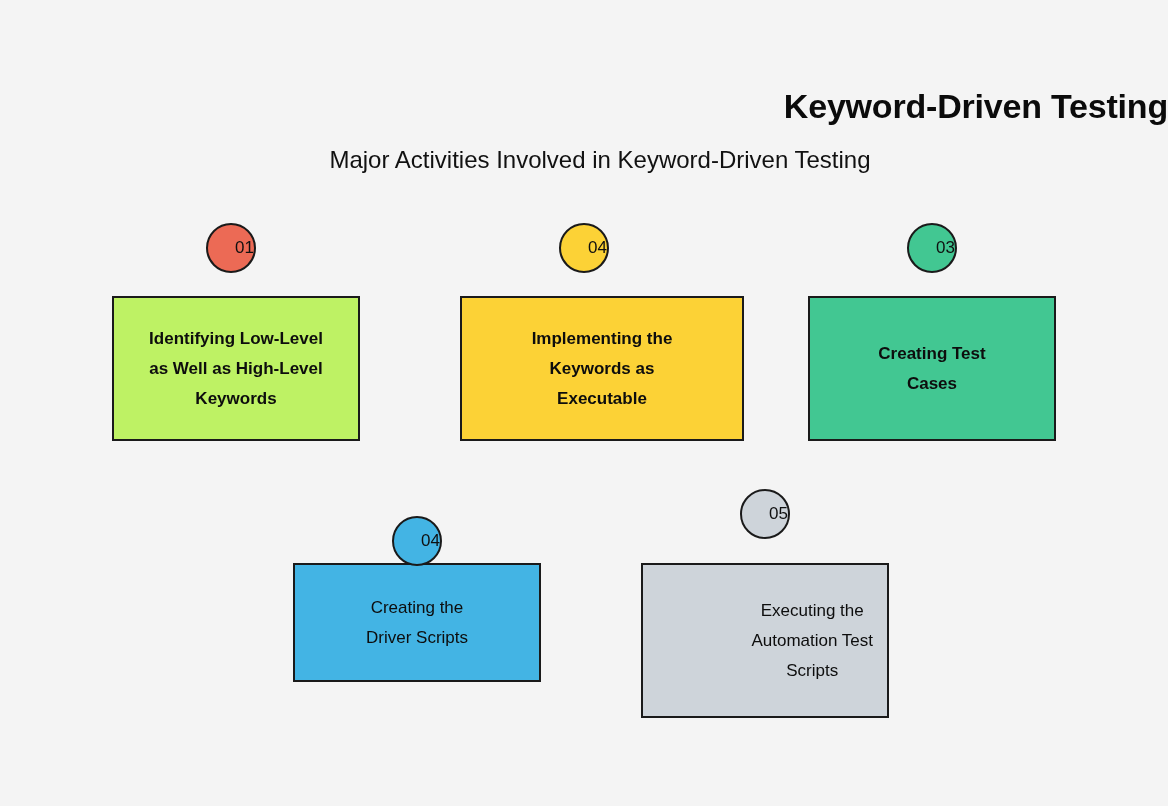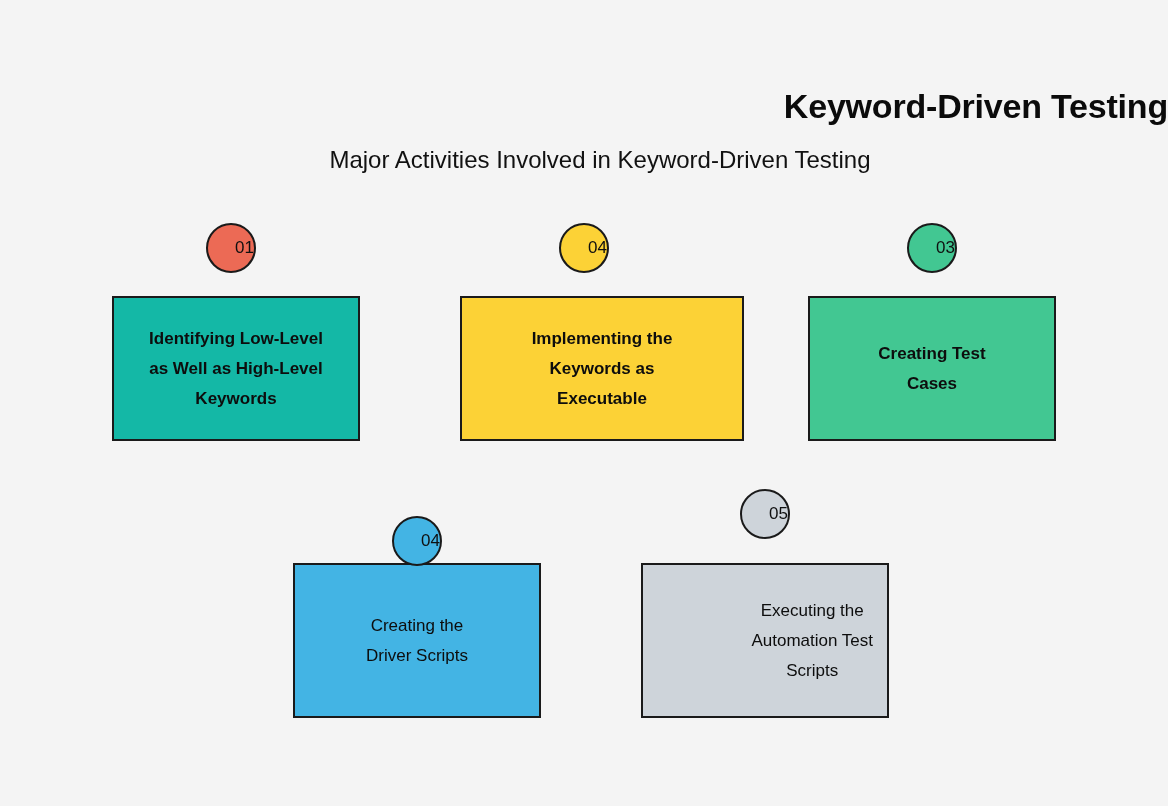--- a/index.html
+++ b/index.html
@@ -90,21 +90,21 @@
 
 <div id="infographic">
 
   <div class="title">Keyword-Driven Testing</div>
   <div class="subtitle">Major Activities Involved in Keyword-Driven Testing</div>
 
   <div class="step">
     <div class="badge" style="left: 206px; top: 223px; background: rgb(236, 106, 85); border-color: rgb(26, 26, 26);">
       <span>01</span>
     </div>
-    <div class="card" style="left: 112px; top: 296px; width: 248px; height: 145px; background: #14b8a6; border-color: rgb(26, 26, 26);">
+    <div class="card" style="left: 112px; top: 296px; width: 248px; height: 145px; background: #bef264; border-color: rgb(26, 26, 26);">
       <span class="card-text bold">Identifying Low-Level
 as Well as High-Level
 Keywords</span>
     </div>
   </div>
 
   <div class="step">
     <div class="badge" style="left: 559px; top: 223px; background: rgb(252, 210, 54); border-color: rgb(26, 26, 26);">
       <span>04</span>
     </div>
@@ -122,21 +122,21 @@
     <div class="card" style="left: 808px; top: 296px; width: 248px; height: 145px; background: rgb(66, 199, 146); border-color: rgb(26, 26, 26);">
       <span class="card-text bold">Creating Test
 Cases</span>
     </div>
   </div>
 
   <div class="step">
     <div class="badge" style="left: 392px; top: 516px; background: rgb(67, 180, 228); border-color: rgb(26, 26, 26);">
       <span>04</span>
     </div>
-    <div class="card" style="left: 293px; top: 563px; width: 248px; height: 155px; background: rgb(67, 180, 228); border-color: rgb(26, 26, 26);">
+    <div class="card" style="left: 293px; top: 563px; width: 248px; height: 119px; background: rgb(67, 180, 228); border-color: rgb(26, 26, 26);">
       <span class="card-text regular">Creating the
 Driver Scripts</span>
     </div>
   </div>
 
   <div class="step">
     <div class="badge" style="left: 740px; top: 489px; background: rgb(206, 212, 218); border-color: rgb(26, 26, 26);">
       <span>05</span>
     </div>
     <div class="card" style="left: 641px; top: 563px; width: 248px; height: 155px; background: rgb(206, 212, 218); border-color: rgb(26, 26, 26); justify-content: flex-end;">

